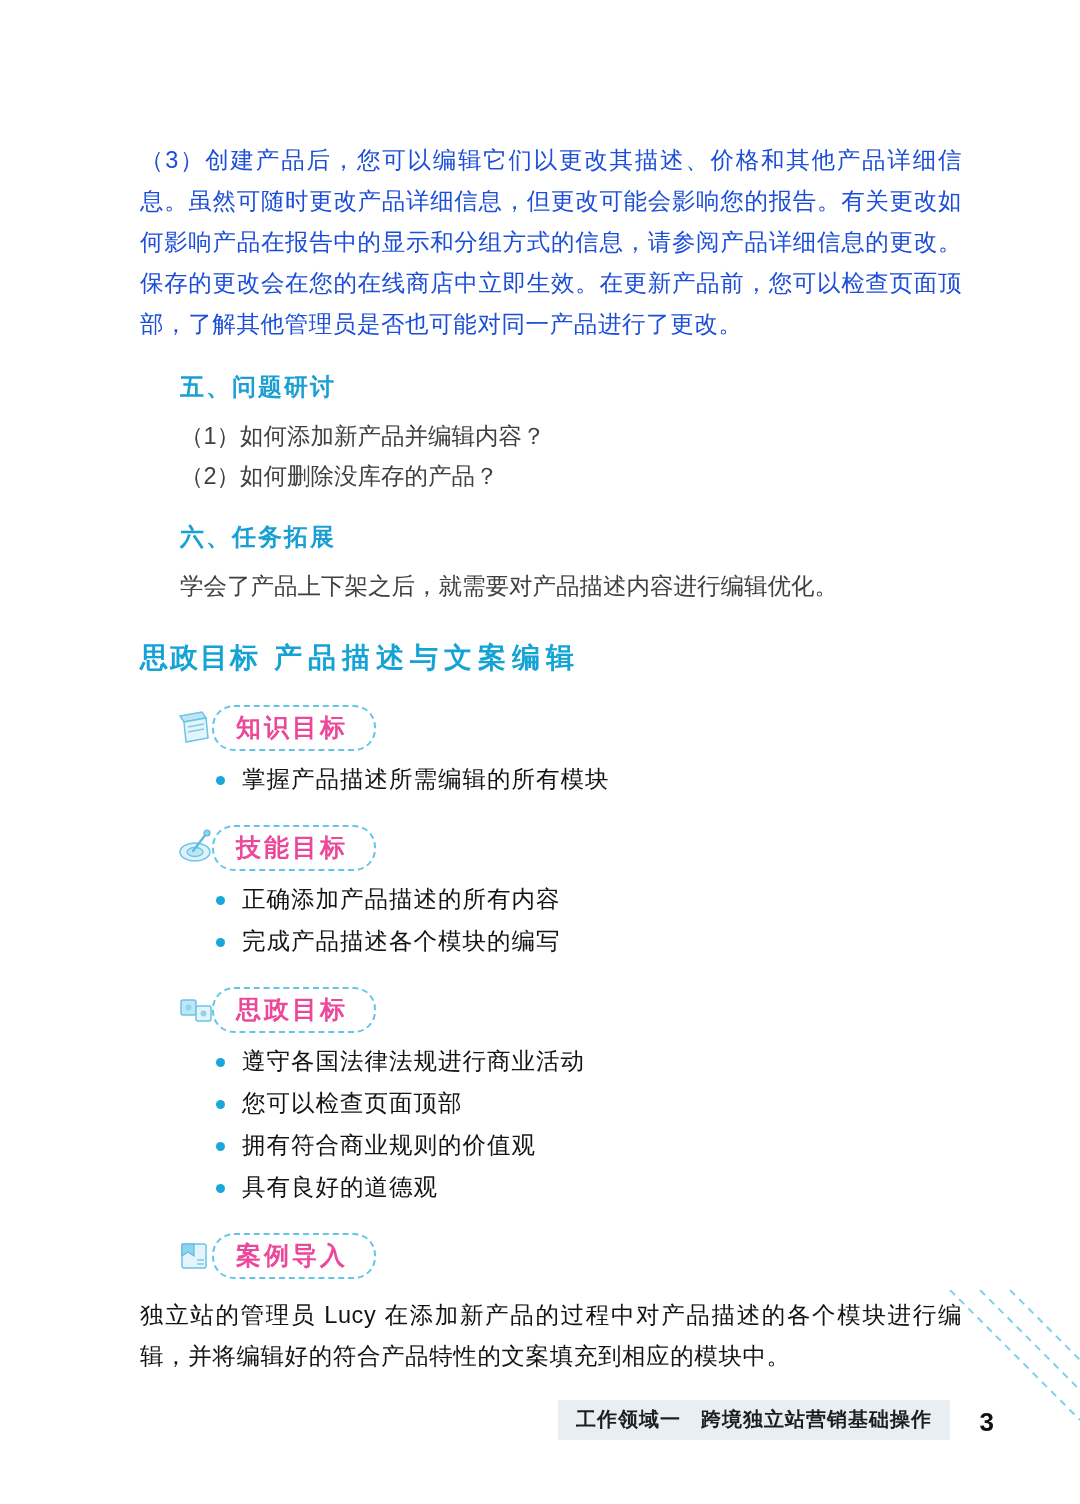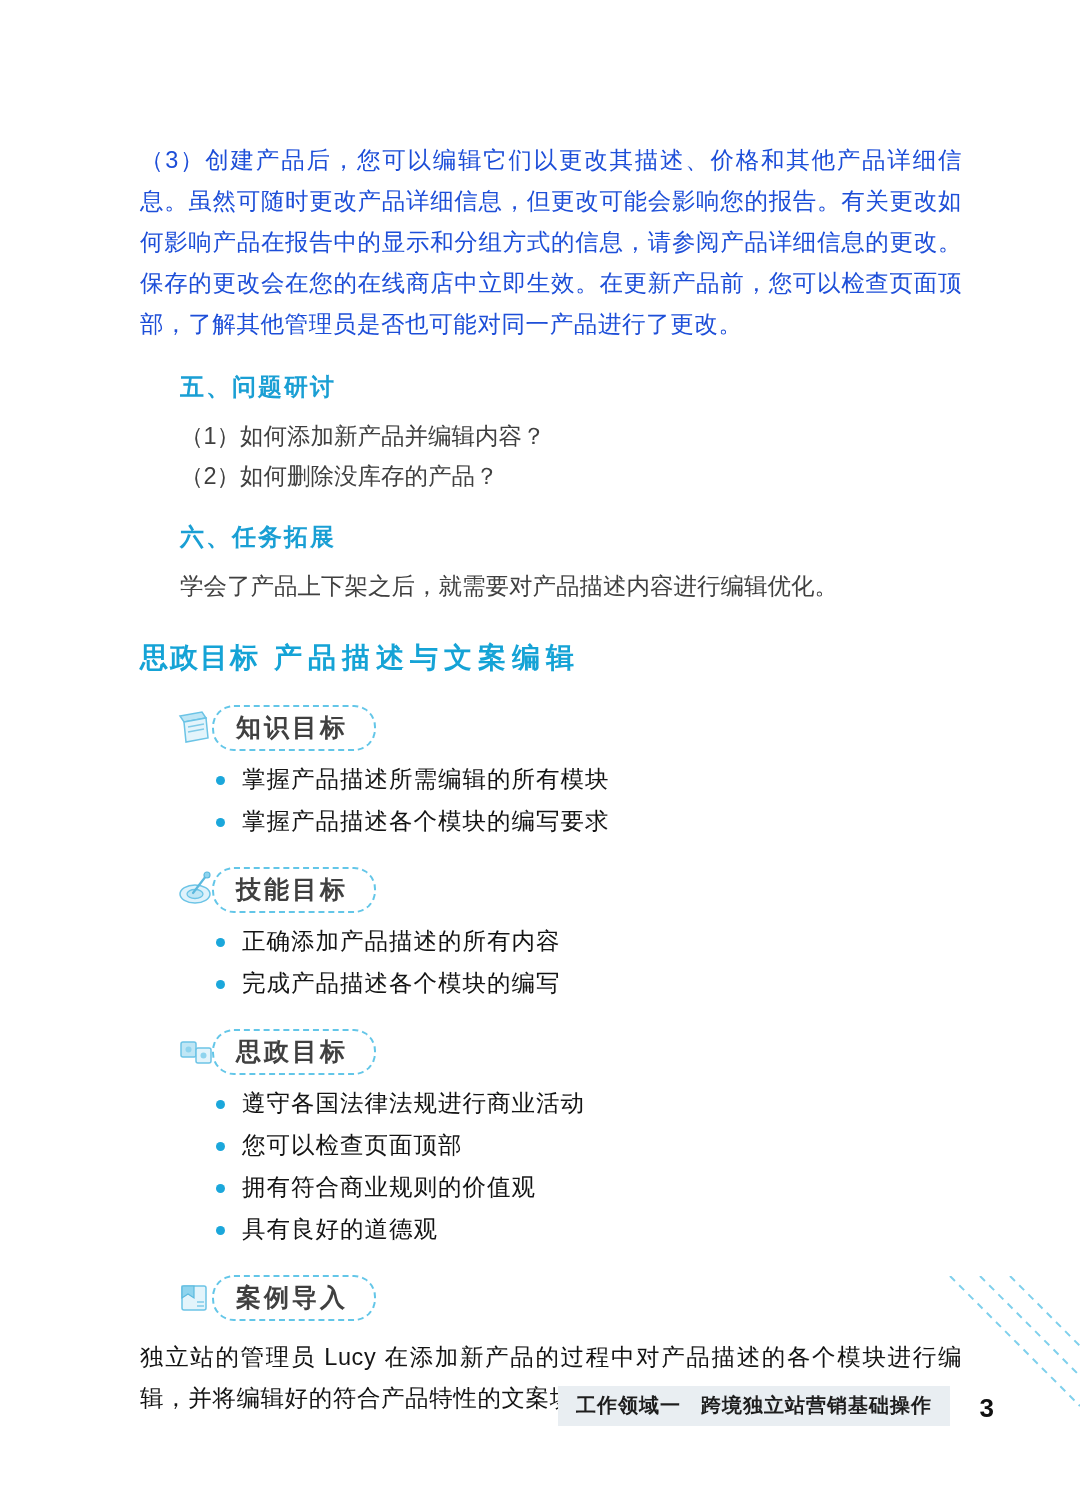--- a/index.html
+++ b/index.html
@@ -74,21 +74,21 @@
     flex: none;
   }
   .badge-icon svg { display: block; }
   .badge-label {
     border: 2px dashed #63c6e8;
     border-radius: 22px;
     padding: 4px 26px 5px 22px;
     font-size: 25px;
     font-weight: bold;
     letter-spacing: 3px;
-    color: #404040;
+    color: #ec4899;
     background: #fff;
     margin-left: -14px;
     position: relative;
     z-index: 1;
   }
 
   ul.bullets {
     list-style: none;
     margin: 10px 0 0 0;
     padding: 0 0 0 76px;
@@ -119,21 +119,21 @@
     letter-spacing: 0.6px;
     text-align: justify;
     margin: 16px 0 0 0;
     color: #141414;
   }
 
   
   .footer {
     position: absolute;
     left: 0;
-    bottom: 78px;
+    bottom: 64px;
     width: 1080px;
     height: 40px;
   }
   .footer-band {
     position: absolute;
     right: 130px;
     bottom: 0;
     background: #e9eef2;
     padding: 6px 18px 7px 18px;
     font-size: 20px;
@@ -185,21 +185,20 @@
         <path d="M4 8 L26 4 L30 10 L8 14 Z" fill="#bfe6f5" stroke="#6cc4e6" stroke-width="1.5"></path>
         <path d="M8 14 L30 10 L32 30 L10 34 Z" fill="#e3f4fb" stroke="#6cc4e6" stroke-width="1.5"></path>
         <path d="M12 19 L28 16" stroke="#7fcbe8" stroke-width="1.5"></path>
         <path d="M12 24 L28 21" stroke="#7fcbe8" stroke-width="1.5"></path>
       </svg>
     </span>
     <span class="badge-label">知识目标</span>
   </div>
   <ul class="bullets">
     <li>掌握产品描述所需编辑的所有模块</li>
-    <li>掌握产品描述各个模块的编写要求</li>
   </ul>
 
   <div class="badge-row">
     <span class="badge-icon">
       <svg width="46" height="40" viewBox="0 0 46 40">
         <ellipse cx="19" cy="24" rx="15" ry="9" fill="#dff2fb" stroke="#6cc4e6" stroke-width="1.5"></ellipse>
         <ellipse cx="19" cy="24" rx="8" ry="4.5" fill="#bfe6f5" stroke="#6cc4e6" stroke-width="1.3"></ellipse>
         <path d="M30 6 L17 23" stroke="#5bb9de" stroke-width="2.2" stroke-linecap="round"></path>
         <circle cx="31" cy="5" r="3" fill="#8fd4ee" stroke="#5bb9de" stroke-width="1.2"></circle>
       </svg>

